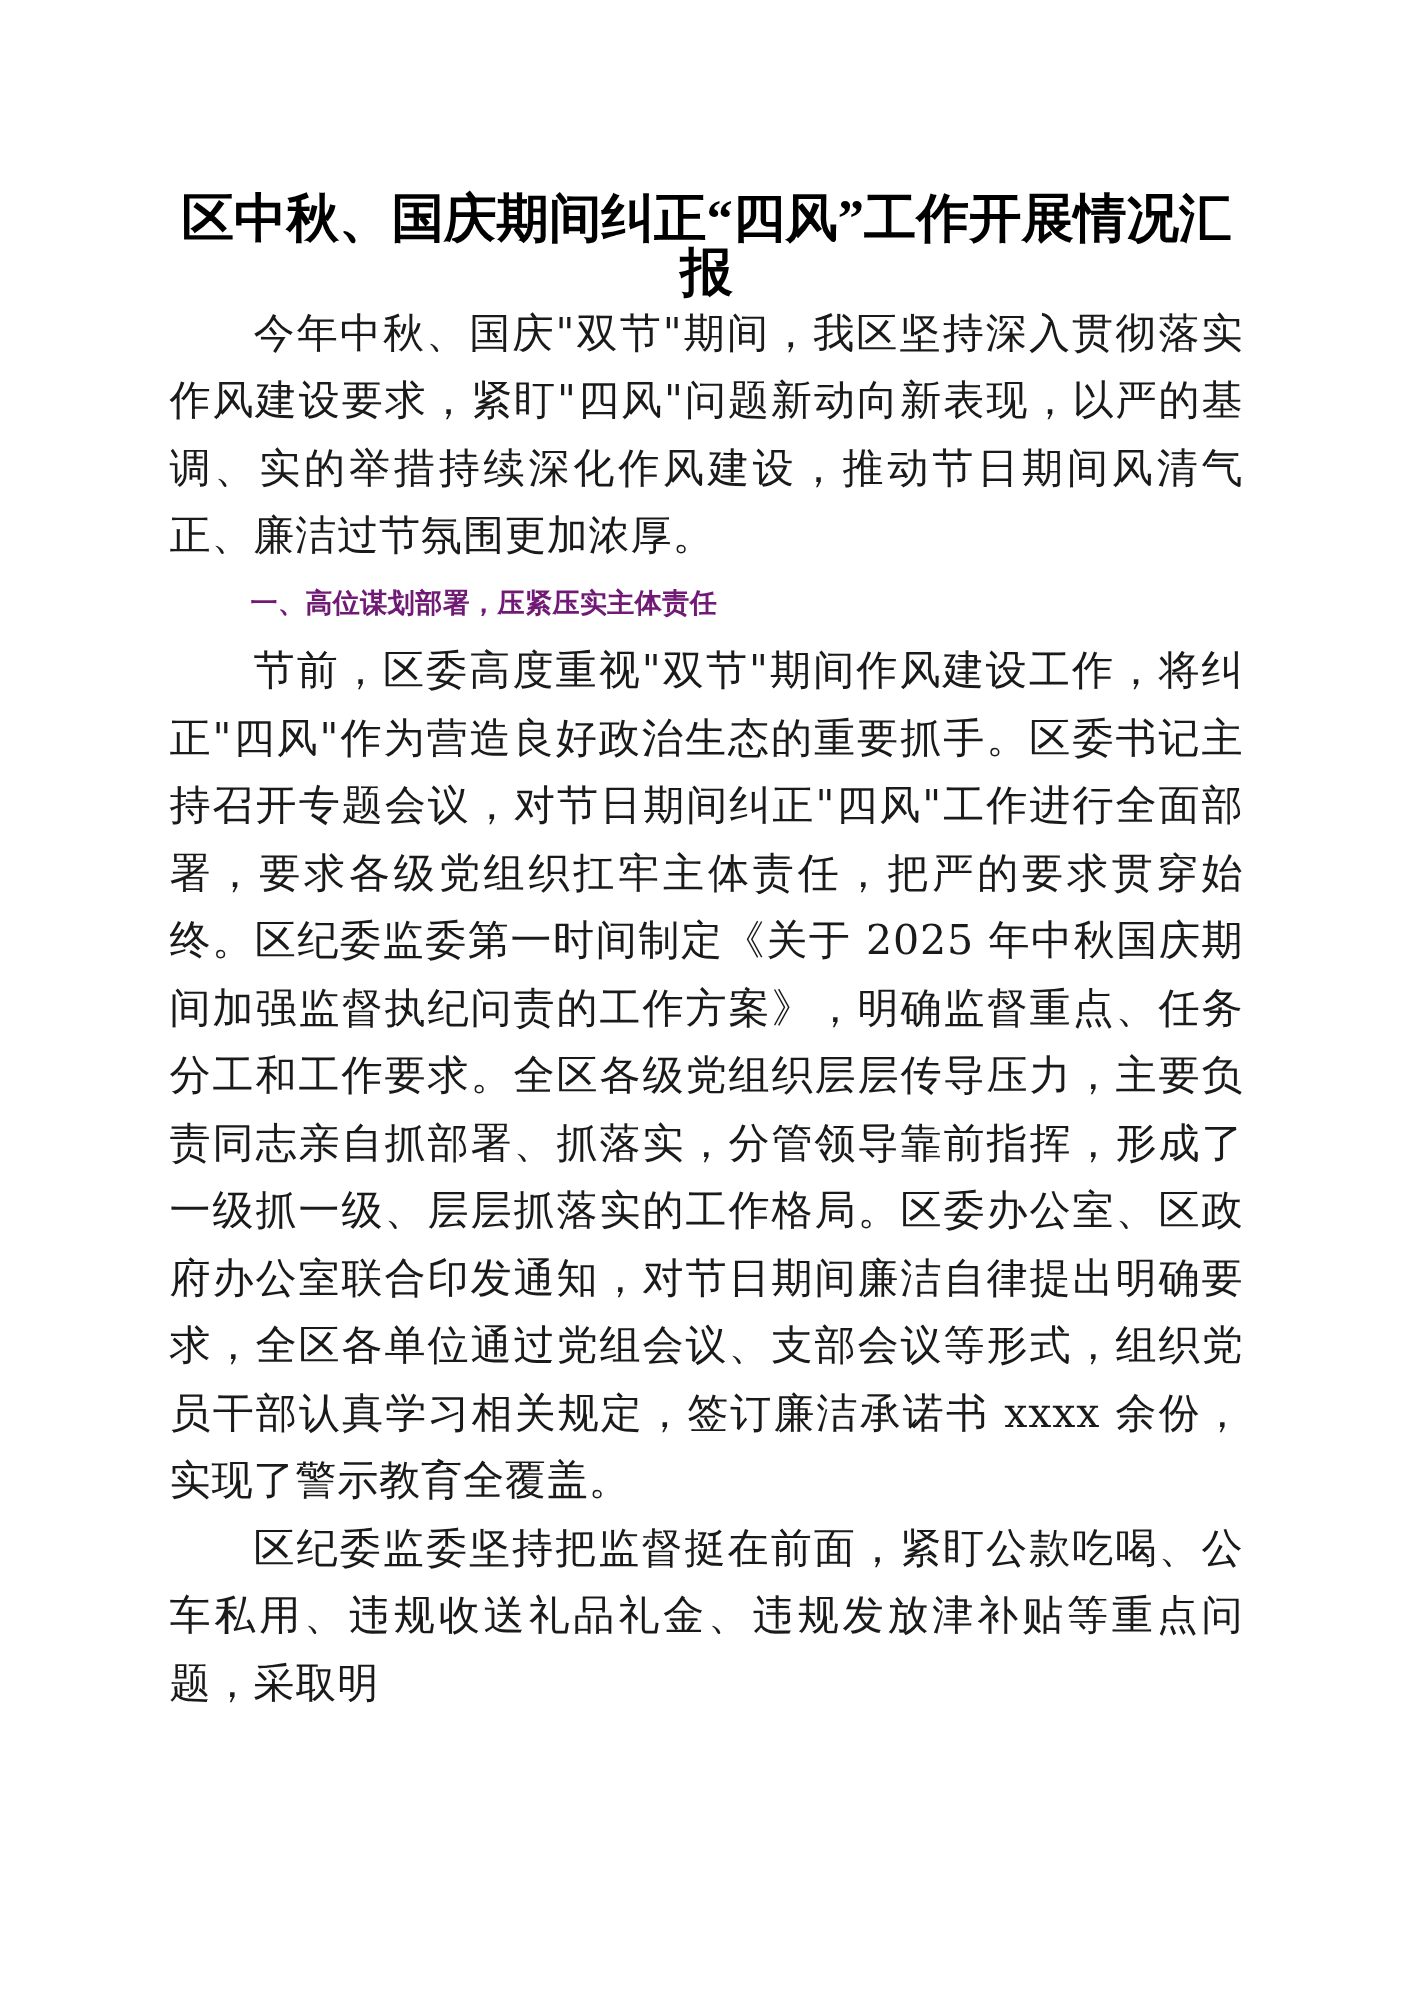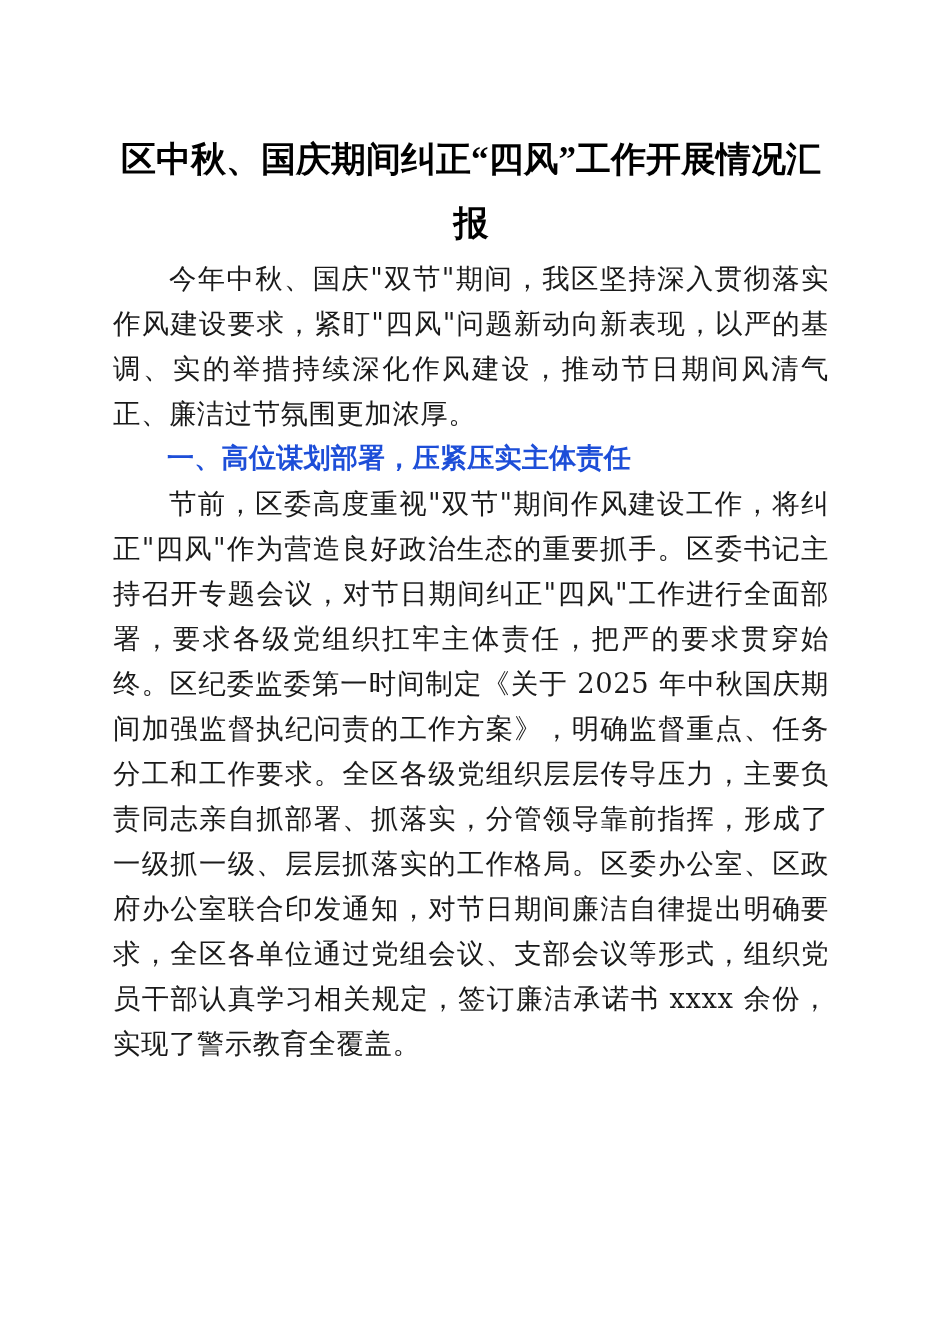--- a/index.html
+++ b/index.html
@@ -24,38 +24,38 @@
     left: 113px;
     top: 0;
     width: 716px;
   }
 
   
   .doc-title {
     font-family: "Liberation Serif", "DejaVu Serif", serif;
     font-weight: bold;
     font-size: 35px;
-    line-height: 64px;
+    line-height: 36px;
     text-align: center;
     letter-spacing: 0px;
     color: #000000;
     margin: 0;
     padding-top: 128px;
     padding-bottom: 0;
     white-space: normal;
     word-break: break-all;
   }
 
   
   .section-heading {
     font-family: "Liberation Sans", "DejaVu Sans", sans-serif;
     font-weight: bold;
-    font-size: 27px;
+    font-size: 18px;
     line-height: 45px;
-    color: #1d4ed8;
+    color: #701a75;
     margin: 0;
     text-indent: 54px;
     letter-spacing: 0.3px;
     white-space: normal;
     word-break: break-all;
   }
 
   
   .body-paragraph {
     font-family: "DejaVu Serif", "Liberation Serif", serif;
@@ -83,15 +83,16 @@
 
     <h1 class="doc-title">区中秋、国庆期间纠正“四风”工作开展情况汇报</h1>
 
     <p class="body-paragraph">今年中秋、国庆"双节"期间，我区坚持深入贯彻落实作风建设要求，紧盯"四风"问题新动向新表现，以严的基调、实的举措持续深化作风建设，推动节日期间风清气正、廉洁过节氛围更加浓厚。</p>
 
     <h2 class="section-heading">一、高位谋划部署，压紧压实主体责任</h2>
 
     <p class="body-paragraph">节前，区委高度重视"双节"期间作风建设工作，将纠正"四风"作为营造良好政治生态的重要抓手。区委书记主持召开专题会议，对节日期间纠正"四风"工作进行全面部署，要求各级党组织扛牢主体责任，把严的要求贯穿始终。区纪委监委第一时间制定《关于 2025 年中秋国庆期间加强监督执纪问责的工作方案》，明确监督重点、任务分工和工作要求。全区各级党组织层层传导压力，主要负责同志亲自抓部署、抓落实，分管领导靠前指挥，形成了一级抓一级、层层抓落实的工作格局。区委办公室、区政府办公室联合印发通知，对节日期间廉洁自律提出明确要求，全区各单位通过党组会议、支部会议等形式，组织党员干部认真学习相关规定，签订廉洁承诺书 xxxx 余份，实现了警示教育全覆盖。</p>
 
 
+    <p class="body-paragraph last-clipped">区纪委监委坚持把监督挺在前面，紧盯公款吃喝、公车私用、违规收送礼品礼金、违规发放津补贴等重点问题，采取明</p>
 
   </div>
 </div>
 
 </body></html>

